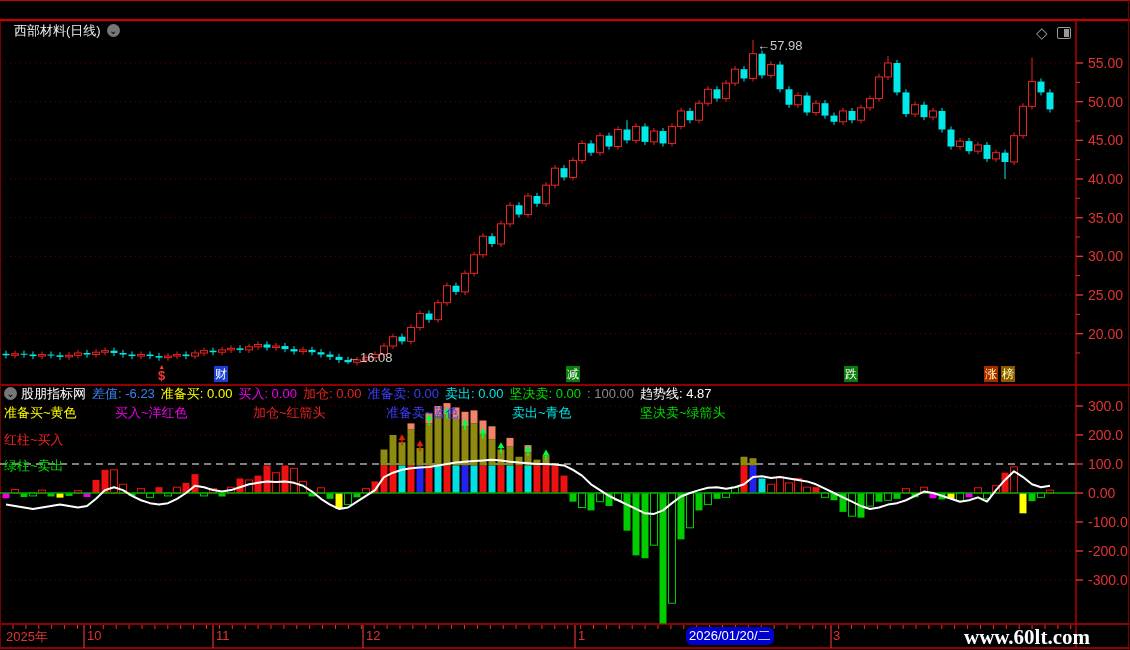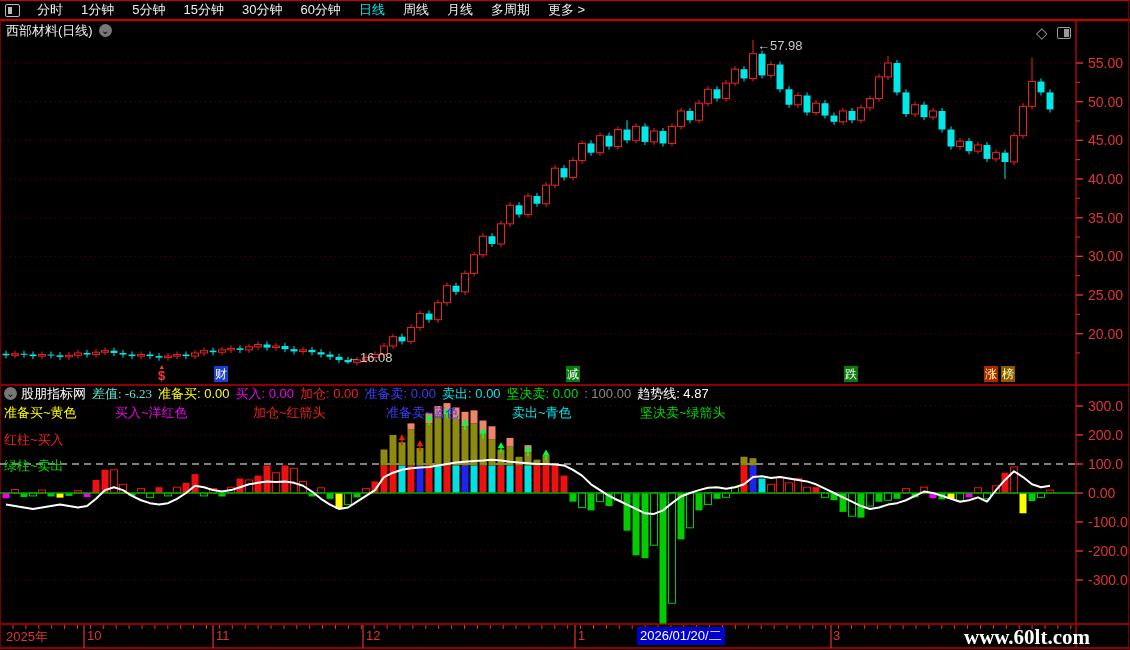--- a/index.html
+++ b/index.html
@@ -17,21 +17,21 @@
   #toolbar-left { display:flex; align-items:center; height:100%; }
   #layout-icon { width:15px; height:13px; border:1px solid #bbb; border-radius:2px;
     margin:0 8px 0 5px; position:relative; }
   #layout-icon::after { content:""; position:absolute; left:2px; top:2px; bottom:2px; width:4px; background:#bbb; }
   .tb-item { color:#eee; font-size:13px; padding:0 9px; white-space:nowrap; cursor:default; }
   .tb-item.active { color:#00e5e5; }
   #toolbar-right { display:flex; align-items:stretch; height:100%; }
   .tb-btn { color:#eee; font-size:13px; padding:2px 10px; border-left:1px solid #c00; white-space:nowrap; display:flex; align-items:center; }
   
   #title-row { position:absolute; left:0; top:21px; height:19px; display:flex; align-items:center; }
-  #sym-title { color:#eee; font-size:13px; padding-left:6px; }
+  #sym-title { color:#eee; font-size:13px; padding-left:14px; }
   .circle-chevron { width:13px; height:13px; border-radius:50%; background:#777; color:#000;
     font-size:10px; line-height:13px; text-align:center; margin-left:6px; }
   
   .abs { position:absolute; white-space:nowrap; }
   .callout { color:#c9c9c9; font-size:13px; }
   .marker-box { font-size:12px; color:#fff; padding:0 1px; line-height:16px; height:16px; }
   #dollar-marker { color:#f33; font-size:12px; font-weight:bold; text-align:center; line-height:9px;}
   
   #ind-header { position:absolute; left:0; top:386px; height:15px; display:flex; align-items:center; font-size:13px; }
   #ind-header .fld { margin-right:6px; white-space:nowrap; }
@@ -50,35 +50,20 @@
   #wm2 { position:absolute; left:964px; top:625px; color:#fff; font-size:21px; font-weight:bold;
     font-family:"Liberation Serif", serif; }
   svg { position:absolute; left:0; top:0; }
 </style>
 </head>
 <body>
 
 <div id="app">
 
   <div id="toolbar">
-    <div id="toolbar-left">
-      <div id="layout-icon"></div>
-
-    <span class="tb-item">分时</span>
-        <span class="tb-item">1分钟</span>
-        <span class="tb-item">5分钟</span>
-        <span class="tb-item">15分钟</span>
-        <span class="tb-item">30分钟</span>
-        <span class="tb-item">60分钟</span>
-        <span class="tb-item active">日线</span>
-        <span class="tb-item">周线</span>
-        <span class="tb-item">月线</span>
-        <span class="tb-item">多周期</span>
-        <span class="tb-item">更多 &gt;</span>
-      </div>
   </div>
 
   <div id="title-row">
     <span id="sym-title">西部材料(日线)</span>
     <span class="circle-chevron">⌄</span>
   </div>
 
   <svg id="chart-svg" width="1130" height="650">
       <line x1="0" y1="20.5" x2="1130" y2="20.5" stroke="#c00000" stroke-width="1.4"></line>
       <line x1="0" y1="385" x2="1130" y2="385" stroke="#c00000" stroke-width="1.4"></line>
@@ -642,42 +627,42 @@
 
   <div class="abs" style="left:1036px; top:24px;" id="diamond-icon">◇</div>
   <div class="abs" style="left:1057px; top:27px;">
       <div id="winsplit-icon"></div>
     </div>
 
   <div id="ind-header">
     <span class="circle-chevron" style="margin:0 4px 0 4px;">⌄</span>
     <span class="fld" style="color:#fff;">股朋指标网</span>
 
-  <span class="fld" style="color: #5eead4; font-family: Liberation Serif, serif;">差值: -6.23</span>
+  <span class="fld" style="color: #3b82f6;">差值: -6.23</span>
       <span class="fld" style="color: rgb(255, 255, 0);">准备买: 0.00</span>
       <span class="fld" style="color: rgb(238, 0, 238);">买入: 0.00</span>
       <span class="fld" style="color: rgb(238, 34, 34);">加仓: 0.00</span>
       <span class="fld" style="color: rgb(60, 60, 255);">准备卖: 0.00</span>
       <span class="fld" style="color: rgb(0, 229, 229);">卖出: 0.00</span>
       <span class="fld" style="color: rgb(0, 221, 0);">坚决卖: 0.00</span>
       <span class="fld" style="color: rgb(138, 138, 138);">: 100.00</span>
       <span class="fld" style="color: rgb(255, 255, 255);">趋势线: 4.87</span>
     </div>
 
   <div id="legend-row1"></div>
   <div class="legend" style="left: 4px; top: 431px; color: rgb(238, 34, 34);">红柱~买入</div>
   <div class="legend" style="left: 4px; top: 457px; color: rgb(0, 221, 0);">绿柱~卖出</div>
 
   <div id="time-axis">
       <span class="time-label" style="left: 6px;">2025年</span>
       <span class="time-label" style="left: 87px;">10</span>
       <span class="time-label" style="left: 216px;">11</span>
       <span class="time-label" style="left: 366px;">12</span>
       <span class="time-label" style="left: 578px;">1</span>
-      <span class="time-label hl" style="left: 637px;">2026/01/20/二</span>
+      <span class="time-label hl" style="left: 686px; border-radius: 6px;">2026/01/20/二</span>
       <span class="time-label" style="left: 833px;">3</span>
     </div>
 
   <div id="wm2">www.60lt.com</div>
 
 <div class="legend" style="left: 4px; top: 404px; color: rgb(255, 255, 0);">准备买~黄色</div>
     <div class="legend" style="left: 115px; top: 404px; color: rgb(238, 0, 238);">买入~洋红色</div>
     <div class="legend" style="left: 253px; top: 404px; color: rgb(238, 34, 34);">加仓~红箭头</div>
     <div class="legend" style="left: 386px; top: 404px; color: rgb(60, 60, 255);">准备卖~蓝色</div>
     <div class="legend" style="left: 512px; top: 404px; color: rgb(0, 229, 229);">卖出~青色</div>

